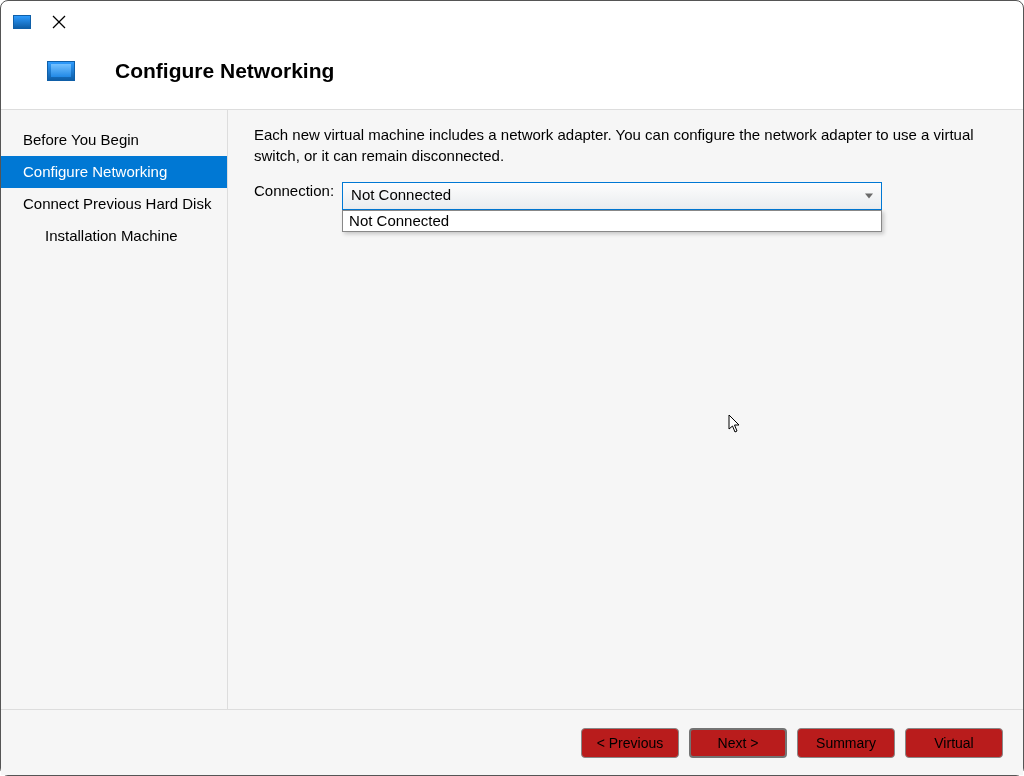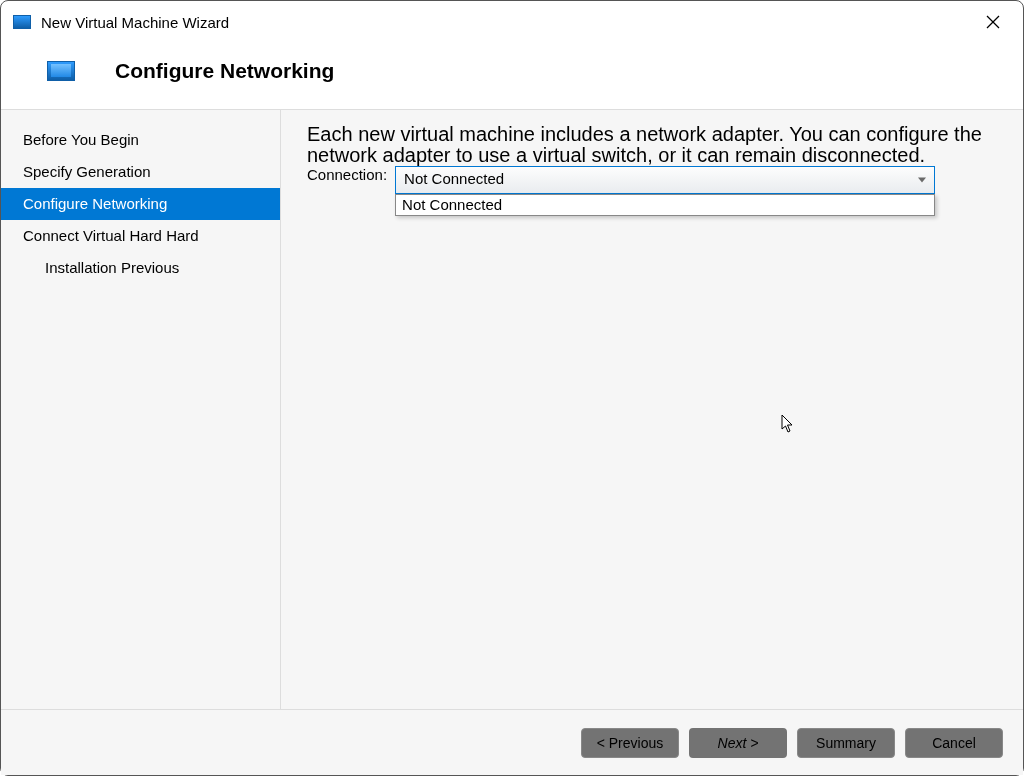--- a/index.html
+++ b/index.html
@@ -69,21 +69,21 @@
     }
     
     .body {
       flex:1;
       display:flex;
       border-top:1px solid #ddd;
       background:#f6f6f6;
       overflow:hidden;
     }
     .sidebar {
-      width:280px;
+      width:227px;
       padding:14px 0 0 0;
       border-right:1px solid #ddd;
     }
     .side-item {
       padding:6px 6px 6px 22px;
       font-size:15px;
       cursor:default;
       line-height:20px;
     }
     .side-item.indent { padding-left:44px; }
@@ -91,22 +91,23 @@
       background:#0078d4;
       color:#fff;
     }
     
     .content {
       flex:1;
       padding:14px 28px 0 26px;
       position:relative;
     }
     .desc {
-      font-size:20px;
+      font-size:15px;
       line-height:21px;
+      margin-bottom:16px;
     }
     .row {
       display:flex;
       align-items:flex-start;
       gap:8px;
     }
     .label {
       font-size:15px;
     }
     .combo-wrap {
@@ -152,66 +153,64 @@
       height:66px;
       display:flex;
       justify-content:flex-end;
       align-items:center;
       gap:10px;
       padding:0 20px;
     }
     .btn {
       min-width:98px;
       height:30px;
-      background:#737373;
+      background:#b91c1c;
       border:1px solid #888;
       border-radius:4px;
       font-size:14px;
       padding:0 10px;
       display:flex; align-items:center; justify-content:center;
       cursor:default;
     }
-    .btn.primary { border:5px solid #737373;font-style:italic; }
+    .btn.primary { border:2px solid #737373; }
     
     .cursor {
       position:absolute;
       left:500px; top:304px;
       width:14px; height:20px;
       z-index:10;
       pointer-events:none;
     }
   </style>
 </head>
 <body>
 
 <div class="window">
 
   <div class="title-bar">
     <span class="app-icon"></span>
-    <span class="title">New Virtual Machine Wizard</span>
     <div class="close-btn">
       <svg width="14" height="14" viewBox="0 0 14 14">
         <line x1="1" y1="1" x2="13" y2="13"></line>
         <line x1="13" y1="1" x2="1" y2="13"></line>
       </svg>
     </div>
   </div>
 
   <div class="header">
     <div class="header-icon"></div>
     <div class="page-title">Configure Networking</div>
   </div>
 
   <div class="body">
     <div class="sidebar">
       <div class="side-item">Before You Begin</div>
-      <div class="side-item">Specify Generation</div>
       <div class="side-item selected">Configure Networking</div>
-      <div class="side-item">Connect Virtual Hard Hard</div>
-      <div class="side-item indent">Installation Previous</div>
+      <div class="side-item">Connect Previous Hard Disk</div>
+      <div class="side-item indent">Installation Machine</div>
     </div>
 
     <div class="content">
       <div class="desc">Each new virtual machine includes a network adapter. You can configure the network adapter to use a virtual switch, or it can remain disconnected.</div>
 
       <div class="row">
         <span class="label">Connection:</span>
         <div class="combo-wrap">
           <div class="combo">
             <span>Not Connected</span>
@@ -226,15 +225,15 @@
       <svg class="cursor" viewBox="0 0 14 20">
         <path d="M1 1 L1 15 L4.5 12 L7 18 L9 17 L6.5 11 L11 11 Z" fill="#fff" stroke="#000" stroke-width="1"></path>
       </svg>
     </div>
   </div>
 
   <div class="footer">
     <div class="btn">&lt; Previous</div>
     <div class="btn primary">Next &gt;</div>
     <div class="btn">Summary</div>
-    <div class="btn">Cancel</div>
+    <div class="btn">Virtual</div>
   </div>
 </div>
 
 </body></html>

